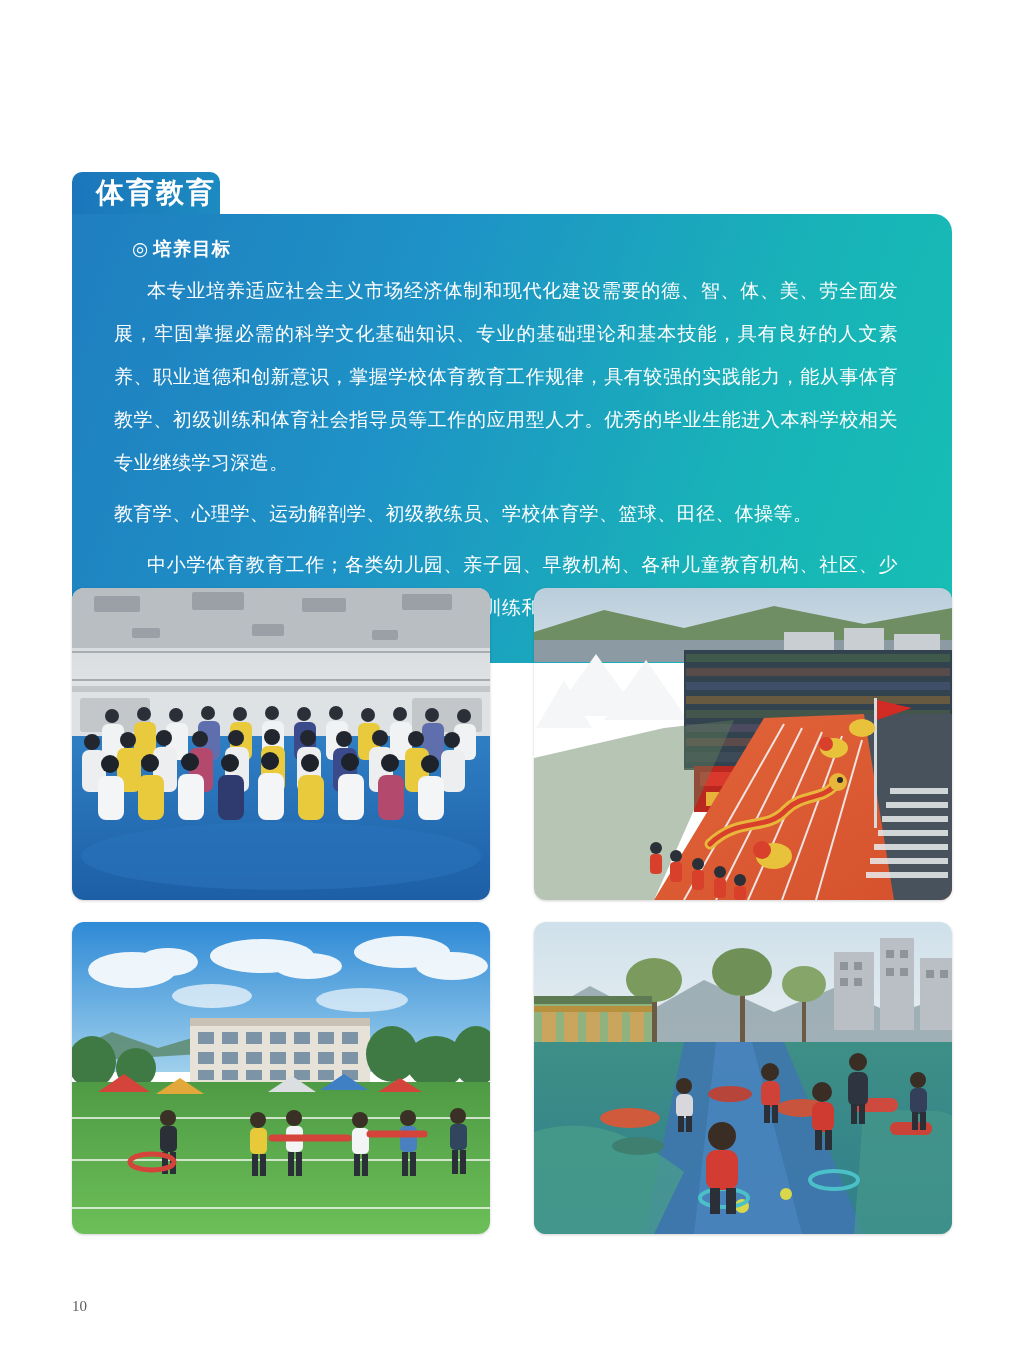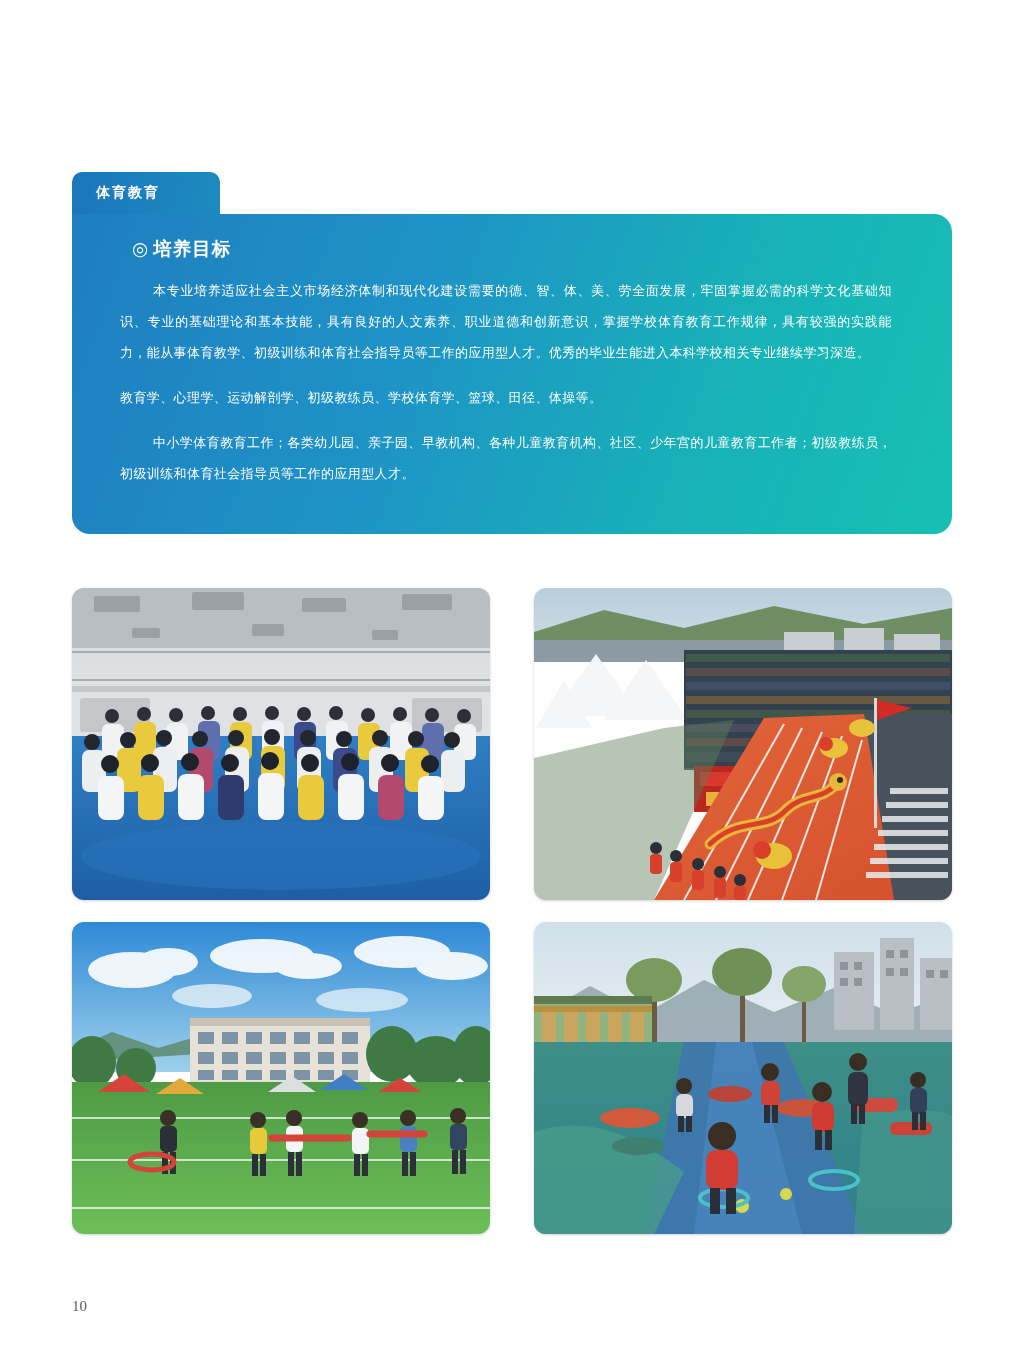--- a/index.html
+++ b/index.html
@@ -35,21 +35,21 @@
     width: 148px;
     height: 42px;
     background: linear-gradient(100deg, #1b75bb 0%, #1c8bc0 100%);
     border-radius: 10px 10px 0 0;
     display: flex;
     align-items: center;
     z-index: 3;
   }
   .card-tab .tab-text {
     color: #ffffff;
-    font-size: 14px;
+    font-size: 28px;
     font-weight: bold;
     letter-spacing: 2px;
     margin-left: 24px;
   }
 
   .card-body {
     position: absolute;
     left: 0;
     top: 42px;
     width: 880px;
@@ -67,24 +67,24 @@
     margin: 0 0 6px 26px;
     letter-spacing: 1px;
   }
   .section-head .bullet {
     margin-right: 4px;
     font-weight: normal;
   }
   .section-head:not(:first-child) { margin-top: 20px; }
 
   .para {
-    font-size: 13px;
-    line-height: 31px;
+    font-size: 19px;
+    line-height: 43px;
     text-align: justify;
-    margin: 14px;
+    margin: 8px;
     letter-spacing: 0.4px;
   }
   .para.indent { text-indent: 33px; }
 
   
   .photos {
     position: absolute;
     left: 72px;
     top: 588px;
     width: 880px;

